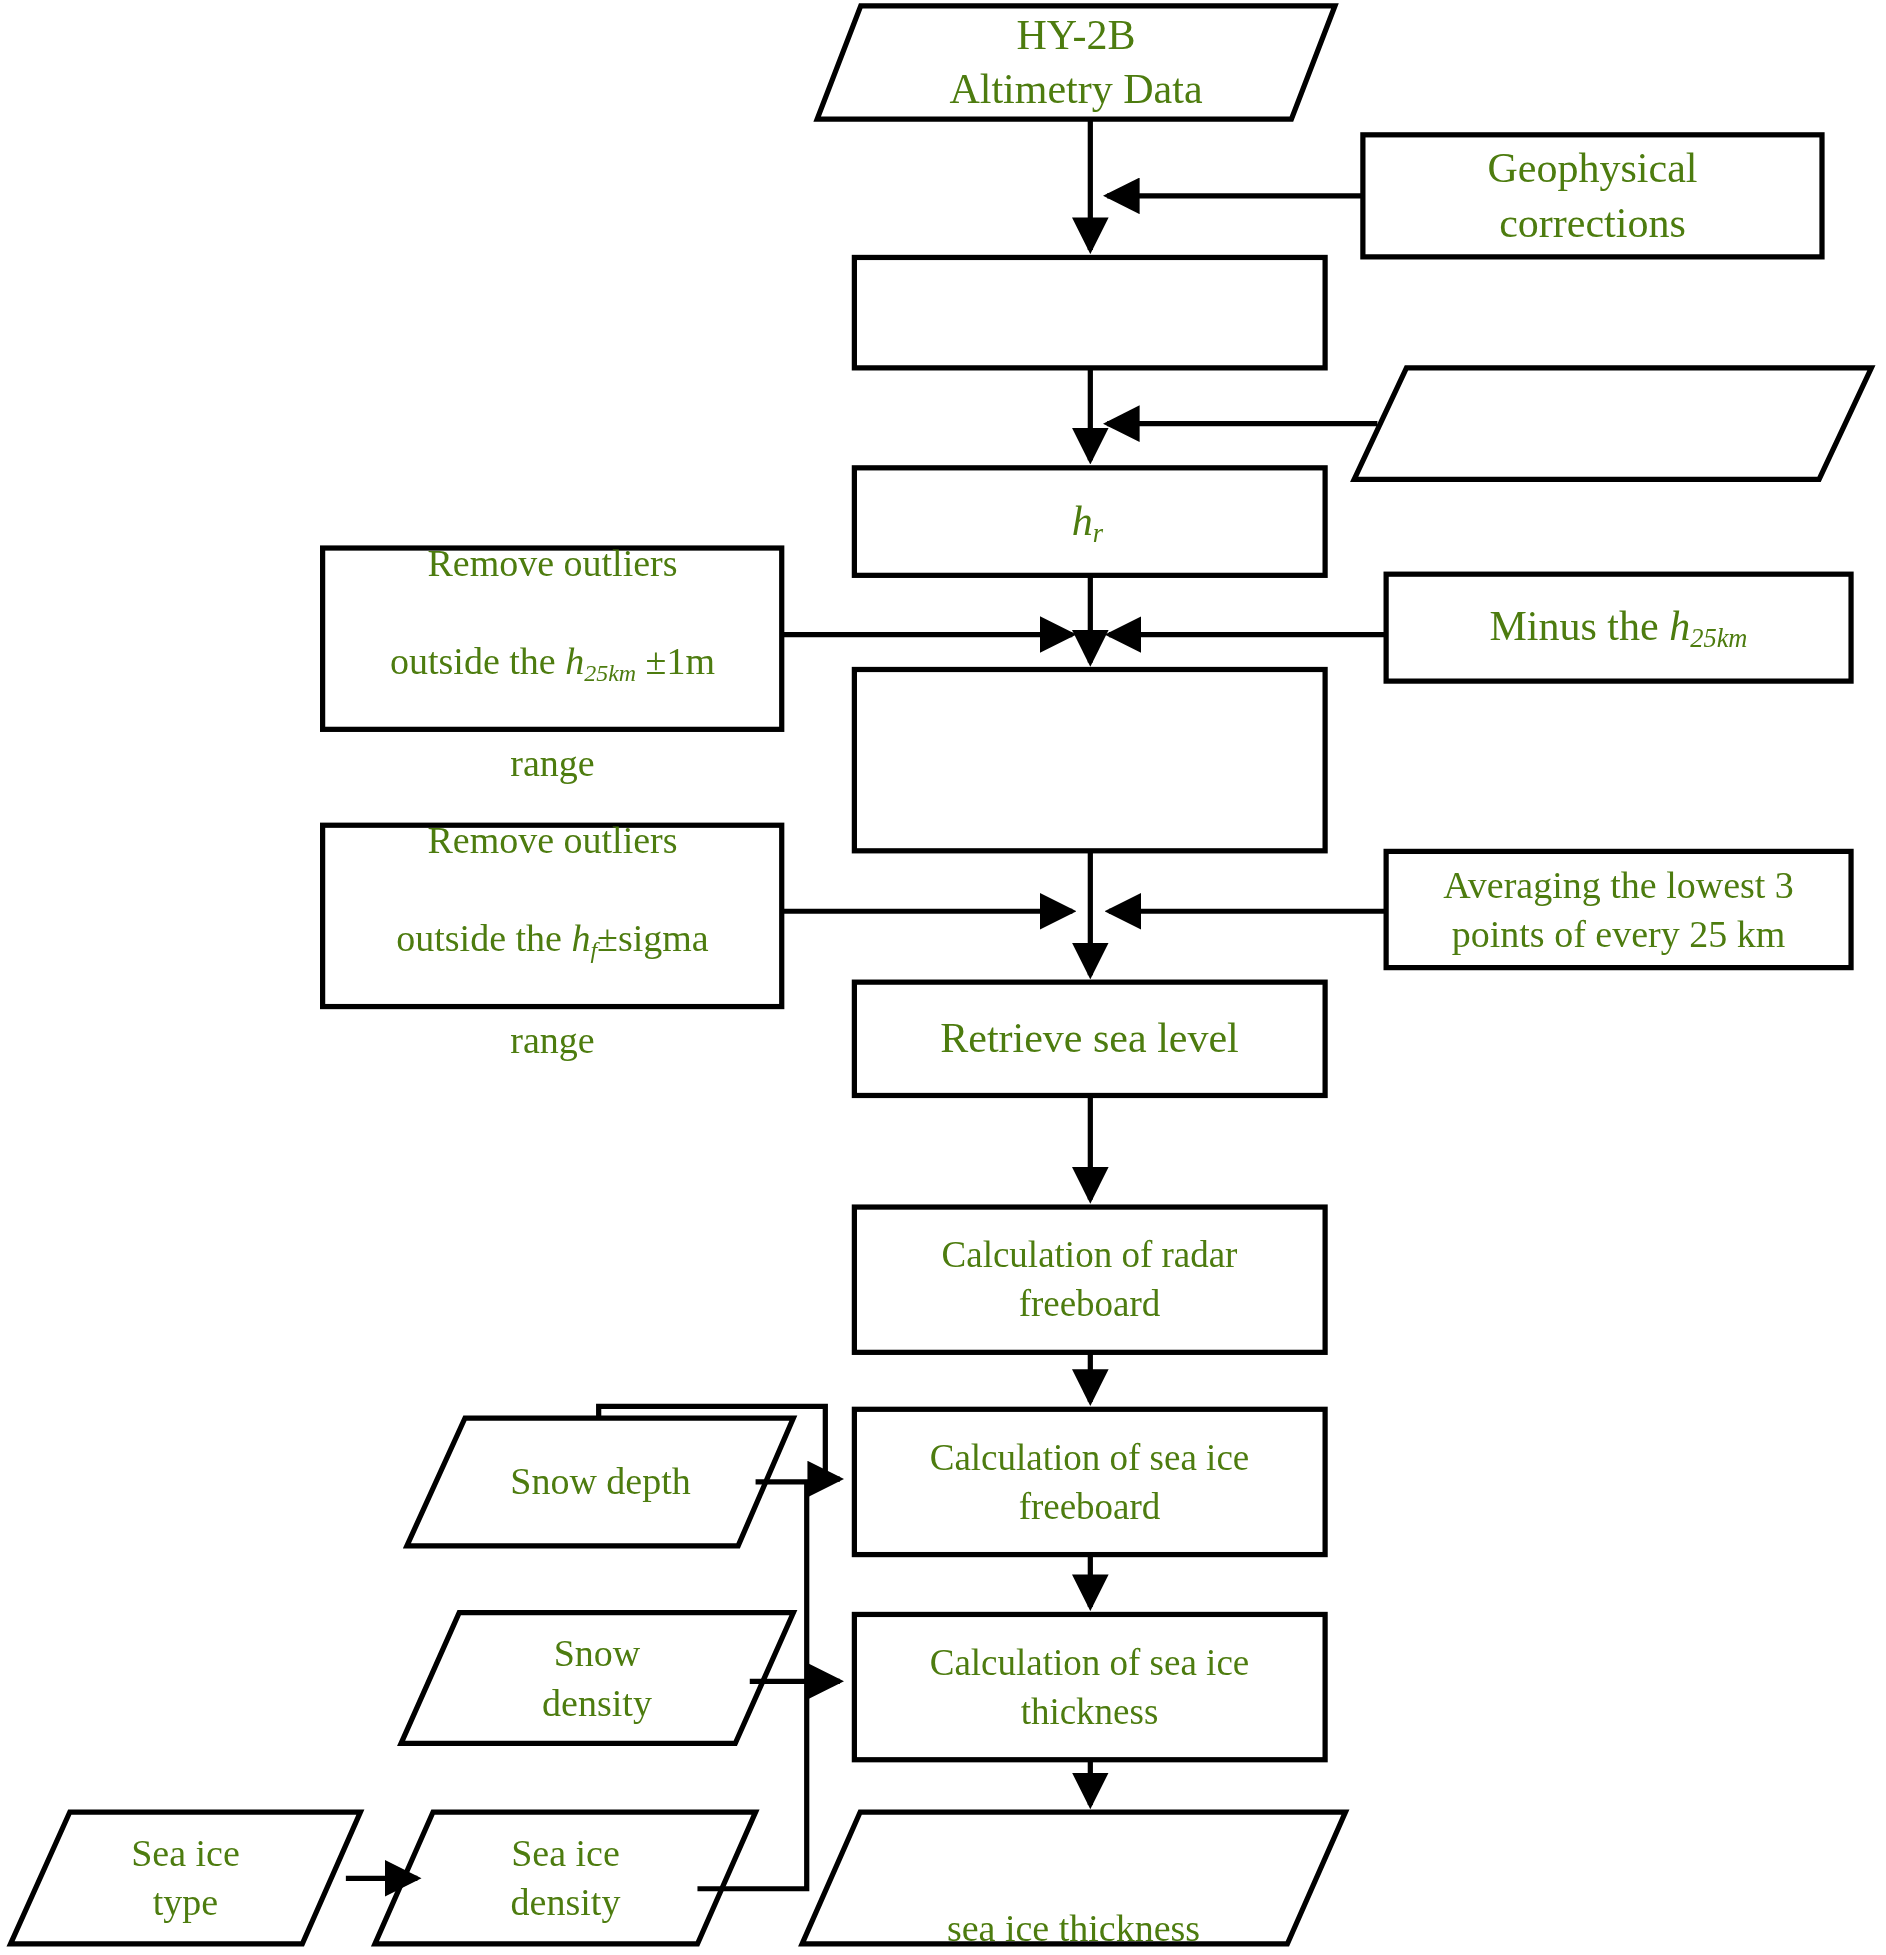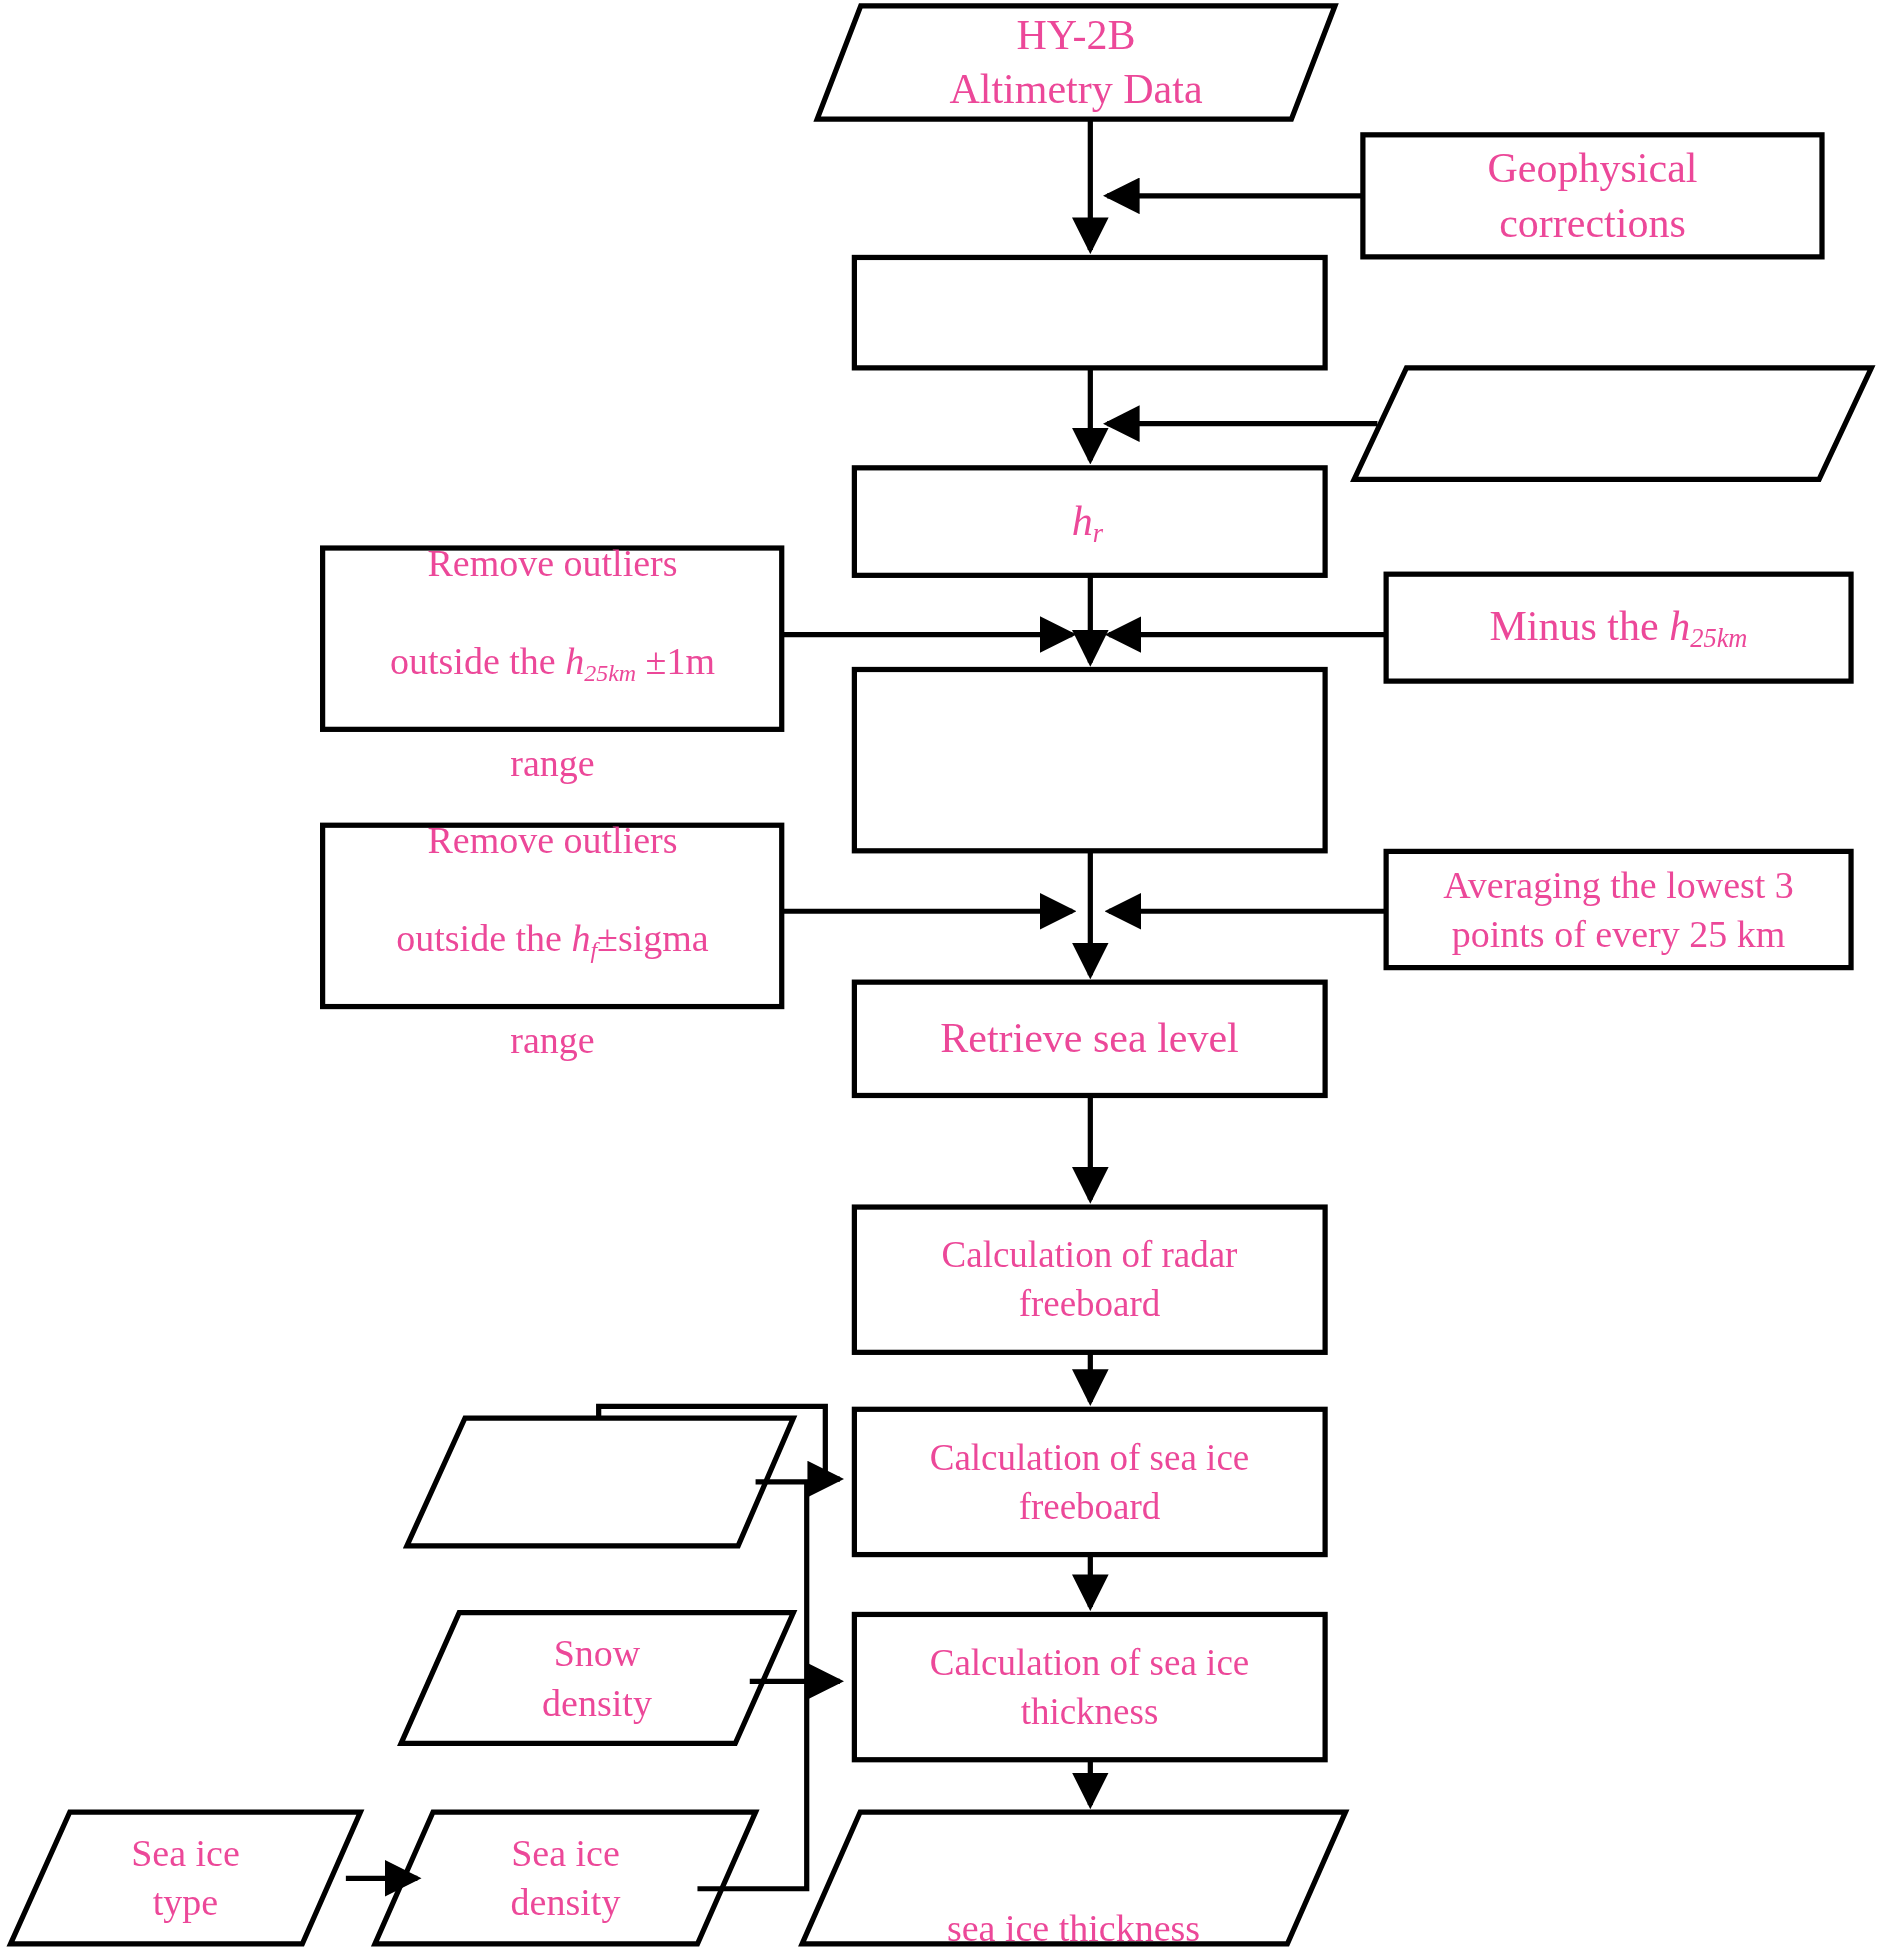--- a/index.html
+++ b/index.html
@@ -8,21 +8,21 @@
   svg#flow{position:absolute;inset:0;width:1886px;height:1955px;}
   .shape{fill:#ffffff;stroke:#000000;stroke-width:9;}
   .thin{stroke-width:7;}
   .conn{stroke:#000000;stroke-width:9;fill:none;}
   .nodeText{
     position:absolute;
     display:flex;
     align-items:center;
     justify-content:center;
     text-align:center;
-    color:#ec4899;
+    color:#4d7c0f;
     line-height:1.30;
     white-space:pre-line;
     pointer-events:none;
     font-family:"Liberation Serif","DejaVu Serif",serif;
   }
   .f-lg{font-size:42px;}
   .f-md{font-size:38px;}
   .f-sm{font-size:37px;}
   i.mathvar{font-style:italic;}
   sub{font-size:0.63em;font-style:italic;vertical-align:-0.28em;}
@@ -155,20 +155,21 @@
 
   <div class="nodeText f-sm" style="left:854px;top:1207px;width:471px;height:145px;">Calculation of radar
 freeboard</div>
 
   <div class="nodeText f-sm" style="left:854px;top:1410px;width:471px;height:145px;">Calculation of sea ice
 freeboard</div>
 
   <div class="nodeText f-sm" style="left:854px;top:1615px;width:471px;height:145px;">Calculation of sea ice
 thickness</div>
 
+  <div class="nodeText f-md" style="left:407px;top:1418px;width:387px;height:128px;">Snow depth</div>
 
   <div class="nodeText f-md" style="left:401px;top:1613px;width:392px;height:131px;">Snow
 density</div>
 
   <div class="nodeText f-md" style="left:10.5px;top:1812px;width:350px;height:132px;">Sea ice
 type</div>
 
   <div class="nodeText f-md" style="left:375px;top:1812px;width:381px;height:132px;">Sea ice
 density</div>
 

